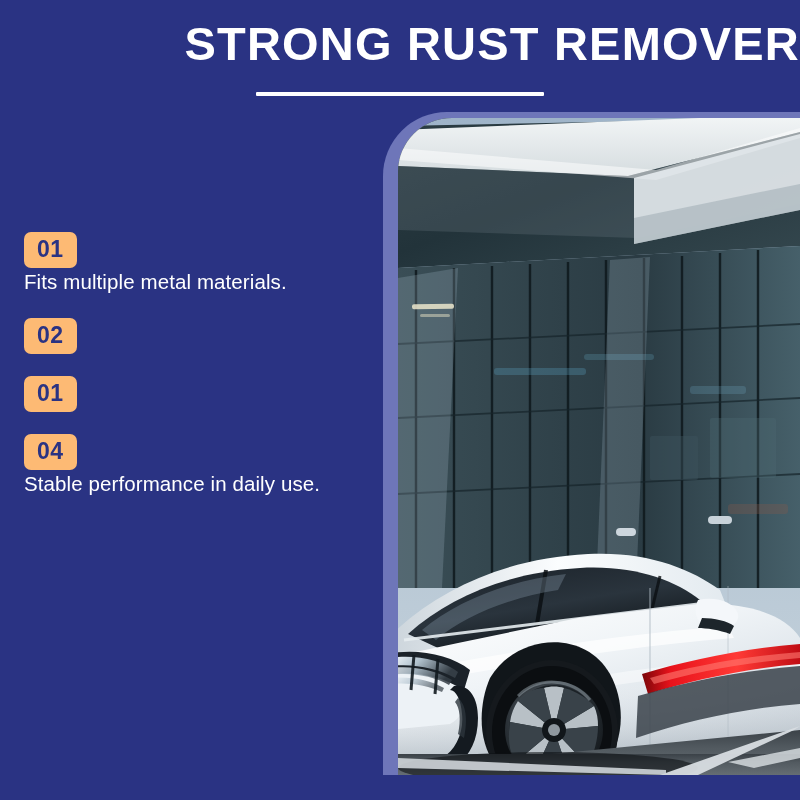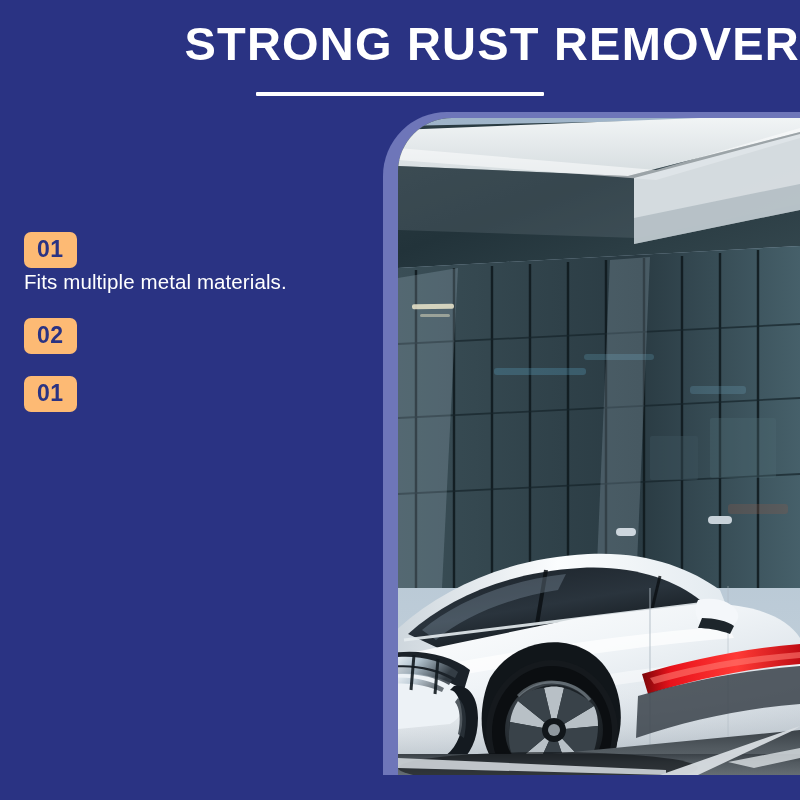--- a/index.html
+++ b/index.html
@@ -106,20 +106,24 @@
     </div>
 
     <div class="feature">
       <span class="badge">02</span>
     </div>
 
     <div class="feature">
       <span class="badge">01</span>
     </div>
 
+    <div class="feature">
+      <span class="badge">04</span>
+      <div class="feature-text">Stable performance in daily use.</div>
+    </div>
 
   </div>
 
   <div class="photo-frame">
     <div class="photo-clip" aria-label="White sports car parked in front of a modern glass office building">
       <svg viewBox="0 0 402 657" preserveAspectRatio="xMidYMid slice">
         <defs>
           <linearGradient id="skyG" x1="0" y1="0" x2="0" y2="1">
             <stop offset="0%" stop-color="#9FB4C9"></stop>
             <stop offset="100%" stop-color="#C6D3DC"></stop>

